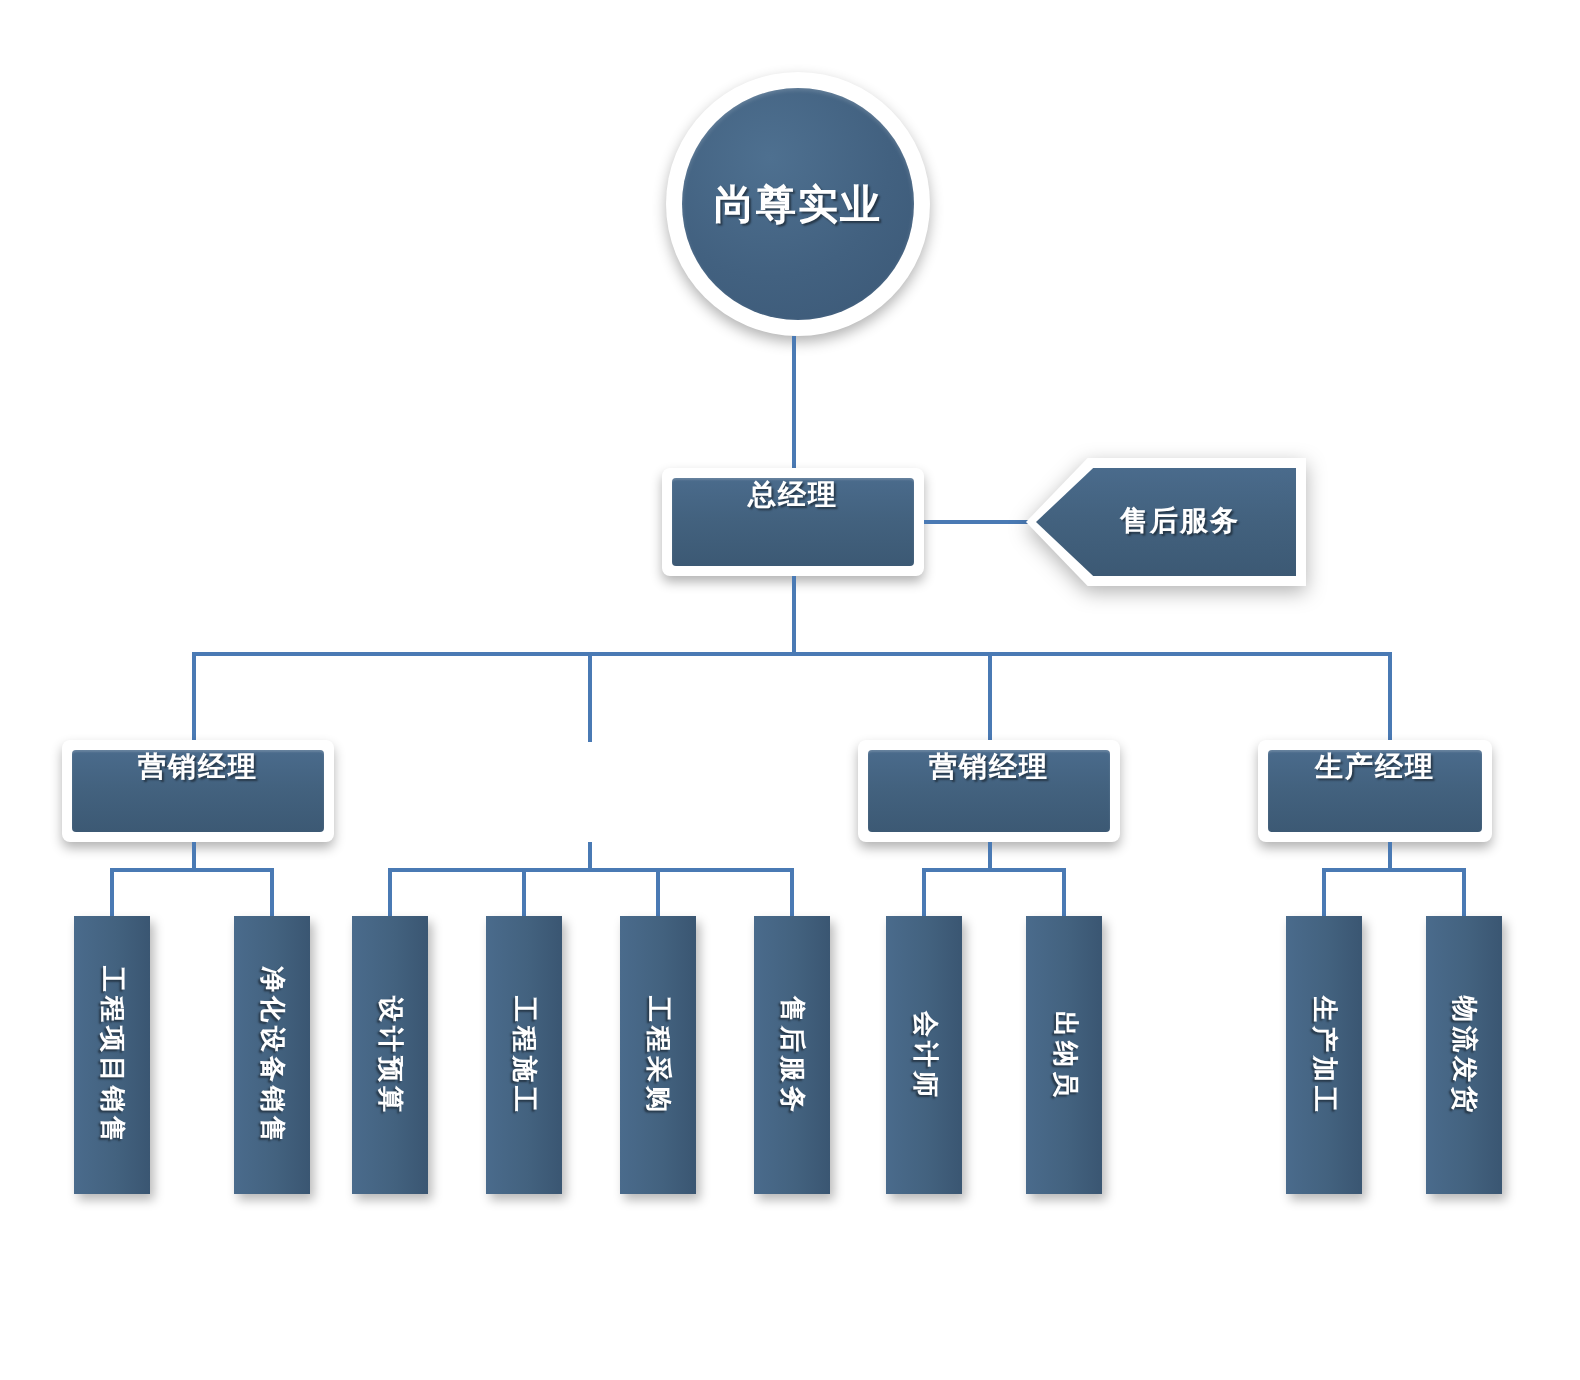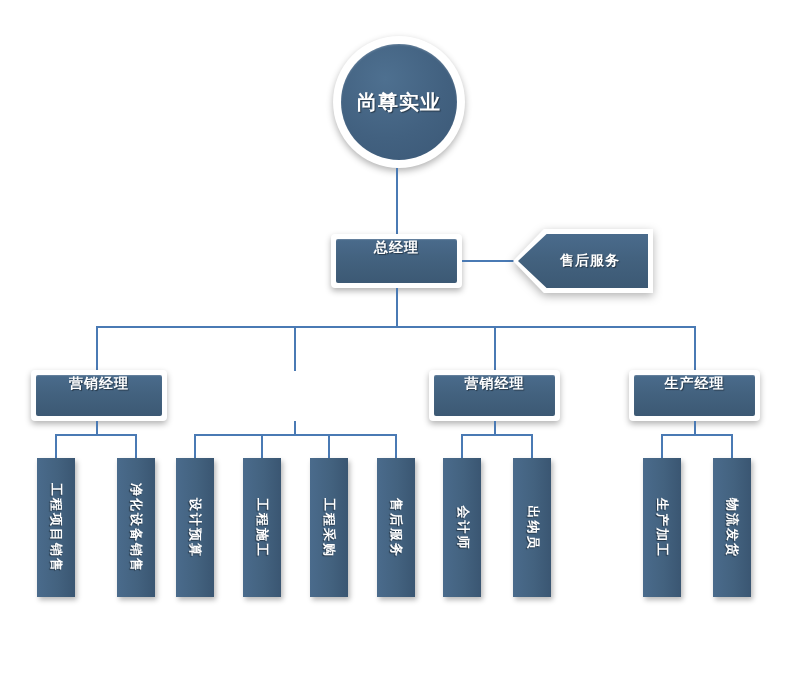--- a/index.html
+++ b/index.html
@@ -187,21 +187,21 @@
     </div>
   </div>
 
 
   <div class="framed" style="left:429px; top:370px; width:131px; height:51px;">
     <div class="inner">
       <span class="label">营销经理</span>
     </div>
   </div>
 
-  <div class="framed" style="left:629px; top:370px; width:131px; height:51px;">
+  <div class="framed" style="left:629px; top:370px; width:117px; height:51px;">
     <div class="inner">
       <span class="label">生产经理</span>
     </div>
   </div>
 
   <div class="line v" style="left:96px; top:421px; height:14px;"></div>
   <div class="line h" style="left:55px; top:434px; width:82px;"></div>
   <div class="line v" style="left:55px;  top:434px; height:24px;"></div>
   <div class="line v" style="left:135px; top:434px; height:24px;"></div>
 

